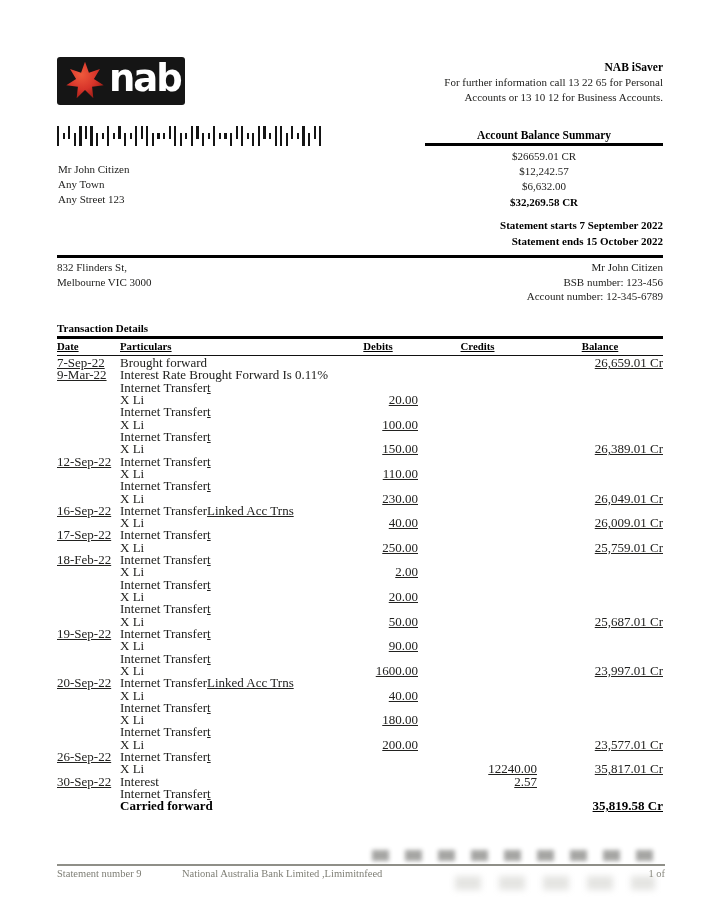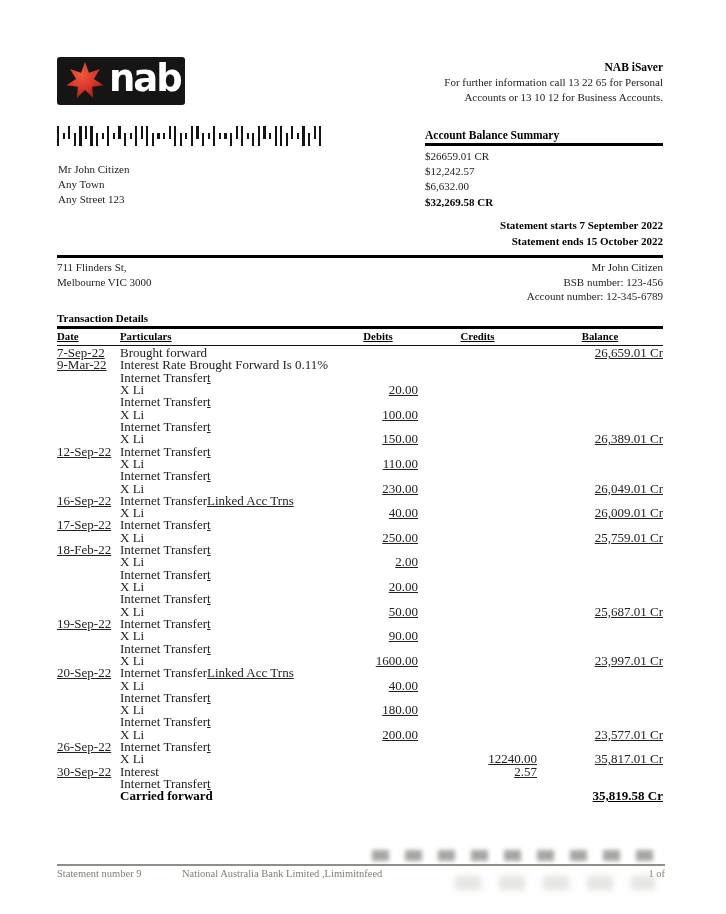--- a/index.html
+++ b/index.html
@@ -20,42 +20,42 @@
 
   
   .barcode { position:absolute; left:57px; top:126px; height:20px; display:flex; gap:3.4px; }
   .bar { width:2.2px; background:#141414; }
   .bar.F { height:20px; margin-top:0; }
   .bar.A { height:13px; margin-top:0; }
   .bar.D { height:13px; margin-top:7px; }
   .bar.T { height:6px;  margin-top:7px; }
 
   
-  .summary { position:absolute; right:63px; top:129px; width:238px; text-align:left; }
+  .summary { position:absolute; right:63px; top:129px; width:238px; text-align:center; }
   .summary-title { font-weight:bold; font-size:11.5px; color:#000; padding-bottom:2px; }
   .summary-rule { height:2.6px; background:#000; margin-bottom:3px; }
   .summary-row { font-size:11px; line-height:15.4px; }
   .summary-total { font-size:11px; line-height:15.4px; font-weight:bold; color:#000; }
 
   
   .addressee { position:absolute; left:58px; top:162px; font-size:11px; line-height:15px; }
 
   
   .period { position:absolute; right:63px; top:218px; text-align:right; font-weight:bold; color:#000; font-size:11px; line-height:15.5px; }
 
   
   .details { position:absolute; left:57px; top:255px; width:606px; }
   .details-head { display:flex; justify-content:space-between; font-weight:bold; color:#000; font-size:11px; padding-bottom:2px; }
   .details-rule { height:2.8px; background:#000; }
   .details-body { display:flex; justify-content:space-between; padding-top:2px; }
   .details-left  { font-size:11px; line-height:14.8px; }
   .details-right { font-size:11px; line-height:14.8px; text-align:right; }
 
   
-  .txn { position:absolute; left:57px; top:312px; width:606px; }
+  .txn { position:absolute; left:57px; top:322px; width:606px; }
   .txn-title { font-weight:bold; color:#000; font-size:11px; padding-bottom:2px; }
   .txn-rule-thick { height:3px; background:#000; }
   .thead, .trow { display:grid; grid-template-columns:63px 218px 80px 119px 126px;text-decoration:underline; }
   .thead { font-weight:bold; color:#000; font-size:10.8px; line-height:13.5px; padding-top:1px; }
   .thead .r { text-align:center; }
   .txn-rule-thin { height:1.6px; background:#111; margin-top:1px; }
   .tbody { padding-top:1px; }
   .trow { font-size:13px; line-height:12.32px; height:12.32px; white-space:nowrap; }
   .trow .c-deb, .trow .c-cr, .trow .c-bal { text-align:right; }
   .trow .pname { display:inline-block; min-width:80px; }
@@ -167,21 +167,21 @@
 
   <div class="period">
     <div>Statement starts 7 September 2022</div>
     <div>Statement ends 15 October 2022</div>
   </div>
 
   <div class="details">
     <div class="details-rule"></div>
     <div class="details-body">
       <div class="details-left">
-        <div>711 Flinders St,</div>
+        <div>832 Flinders St,</div>
         <div>Melbourne VIC 3000</div>
       </div>
       <div class="details-right">
         <div>Mr John Citizen</div>
         <div>BSB number: 123-456</div>
         <div>Account number: 12-345-6789</div>
       </div>
     </div>
   </div>
 

